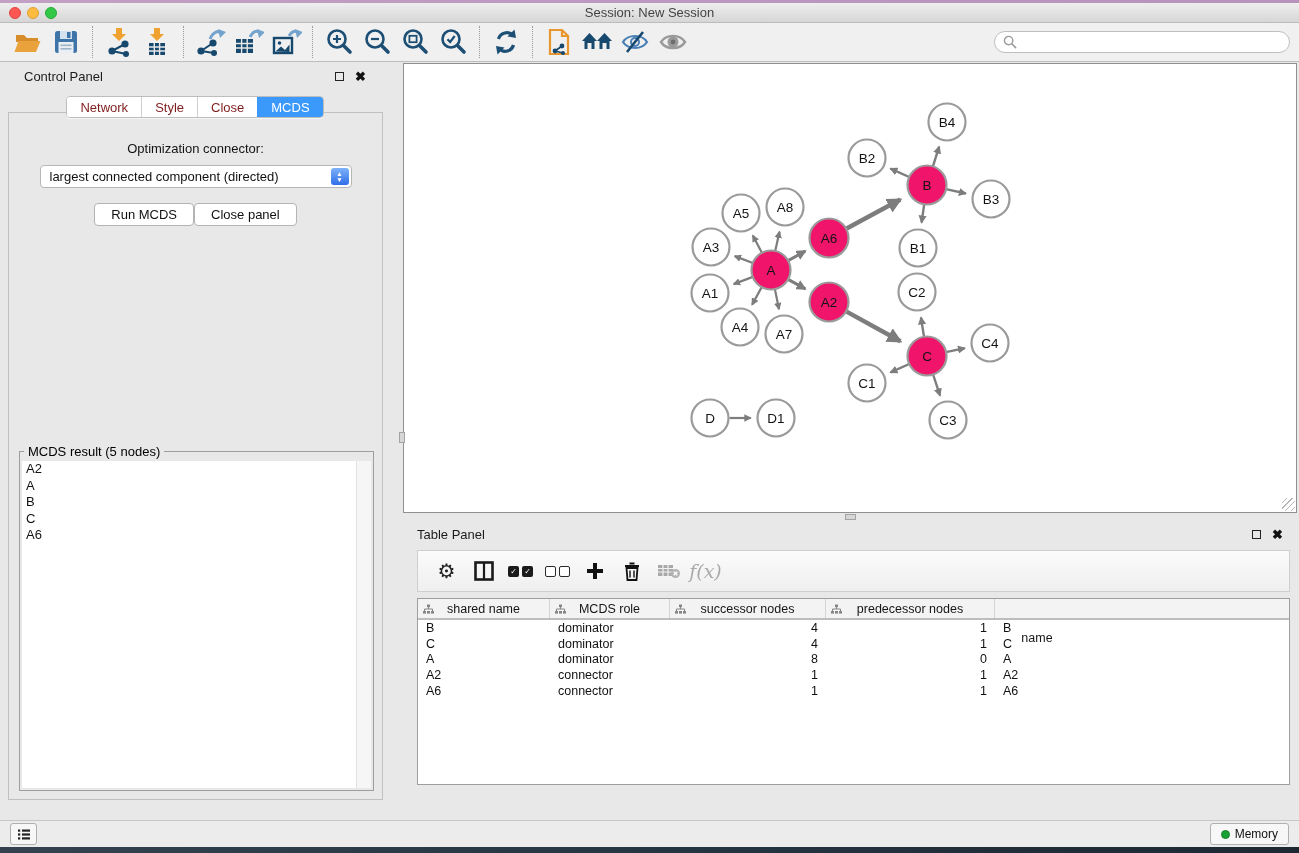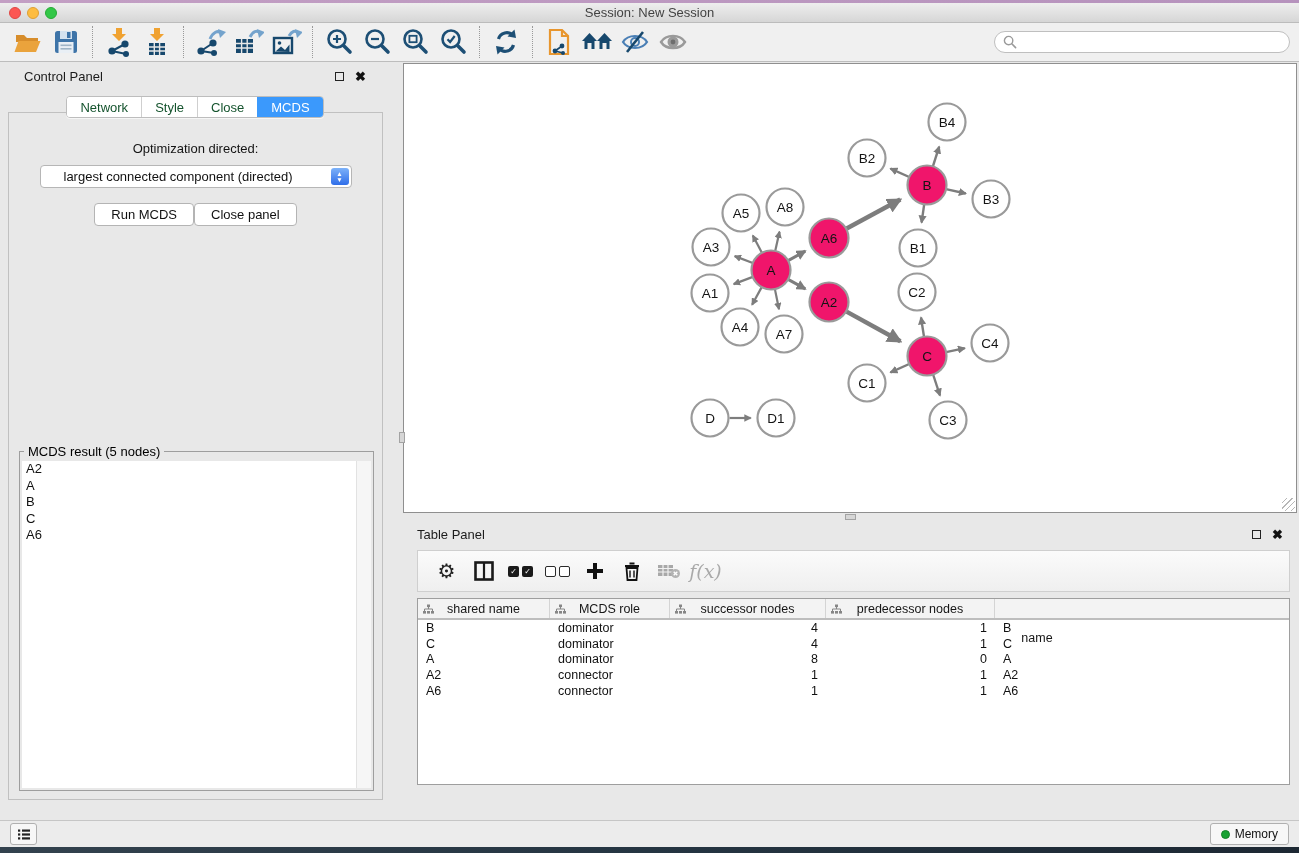--- a/index.html
+++ b/index.html
@@ -32,28 +32,28 @@
 
   
   .control-panel { position:absolute; left:0; top:62px; width:390px; height:750px; }
   .panel-header { height:28px; display:flex; align-items:center; padding:0 24px; font-size:13px; color:#1c1c1c; }
   .hdr-icons { margin-left:auto; display:flex; gap:11px; align-items:center; }
   .float-icon { width:9px; height:9px; border:1.5px solid #222; display:inline-block; }
   .close-icon { font-size:13px; font-weight:bold; color:#111; line-height:1; }
 
   .cp-tabs-row { position:absolute; left:0; right:0; top:34px; display:flex; justify-content:center; z-index:2; }
   .seg-control { display:inline-flex; background:#fff; border:1px solid #bdbdbd; border-radius:4px; height:22px; align-items:stretch; overflow:hidden; box-shadow:0 1px 0 rgba(255,255,255,.6); }
-  .seg { padding:0 13px; font-size:13px; color:#14532d; display:flex; align-items:center; border-left:1px solid #cfcfcf; background:#fff; white-space:nowrap; }
+  .seg { padding:0 13px; font-size:13px; color:#7f1d1d; display:flex; align-items:center; border-left:1px solid #cfcfcf; background:#fff; white-space:nowrap; }
   .seg:first-child { border-left:none; }
   .seg.selected { background:#3b99fc; color:#fff; border-left-color:#3b99fc; }
 
   .cp-content { position:absolute; left:8px; right:7px; top:50px; bottom:12px; border:1px solid #c0c0c0; background:#e8e8e8; }
   .opt-label { margin-top:28px; text-align:center; font-size:13px; color:#141414; }
   .dropdown { position:relative; width:312px; height:23px; margin:9px auto 0; background:#fff;
-    border:1px solid #b6b6b6; border-radius:4px; display:flex; align-items:center; padding-left:23px; font-size:13px; color:#111; }
+    border:1px solid #b6b6b6; border-radius:4px; display:flex; align-items:center; padding-left:9px; font-size:13px; color:#111; }
   .dd-stepper { position:absolute; right:2px; top:2px; bottom:2px; width:18px; border-radius:3px;
     background:linear-gradient(#7db2f9,#2f6ee9); display:flex; flex-direction:column; align-items:center; justify-content:center; gap:1px; }
   .dd-stepper span { color:#fff; font-size:6.5px; line-height:5px; }
   .cp-buttons { display:flex; justify-content:center; margin-top:15px; }
   .push-btn { background:#fff; border:1px solid #b4b4b4; border-radius:4px; padding:3px 16px; font-size:13px; color:#111; font-family:inherit; }
 
   .result-box { position:absolute; left:10px; right:8px; top:338px; bottom:8px; border:1px solid #9e9e9e; background:#e8e8e8; }
   .result-legend { position:absolute; top:-8px; left:4px; background:#e8e8e8; padding:0 4px; font-size:13px; color:#000000; }
   .result-list { position:absolute; left:2px; right:2px; top:9px; bottom:2px; background:#fff; overflow:hidden; }
   .result-scroll { position:absolute; right:0; top:0; bottom:0; width:15px; background:#f6f6f6; border-left:1px solid #e2e2e2; }
@@ -271,21 +271,21 @@
   </div>
   <div class="cp-tabs-row">
     <div class="seg-control">
       <span class="seg">Network</span>
       <span class="seg">Style</span>
       <span class="seg">Close</span>
       <span class="seg selected">MCDS</span>
     </div>
   </div>
   <div class="cp-content">
-    <div class="opt-label">Optimization directed:</div>
+    <div class="opt-label">Optimization connector:</div>
     <div class="dropdown">
       <span>largest connected component (directed)</span>
       <span class="dd-stepper">
           <span>▲</span>
           <span>▼</span>
         </span>
     </div>
     <div class="cp-buttons">
       <button class="push-btn">Run MCDS</button>
       <button class="push-btn">Close panel</button>

